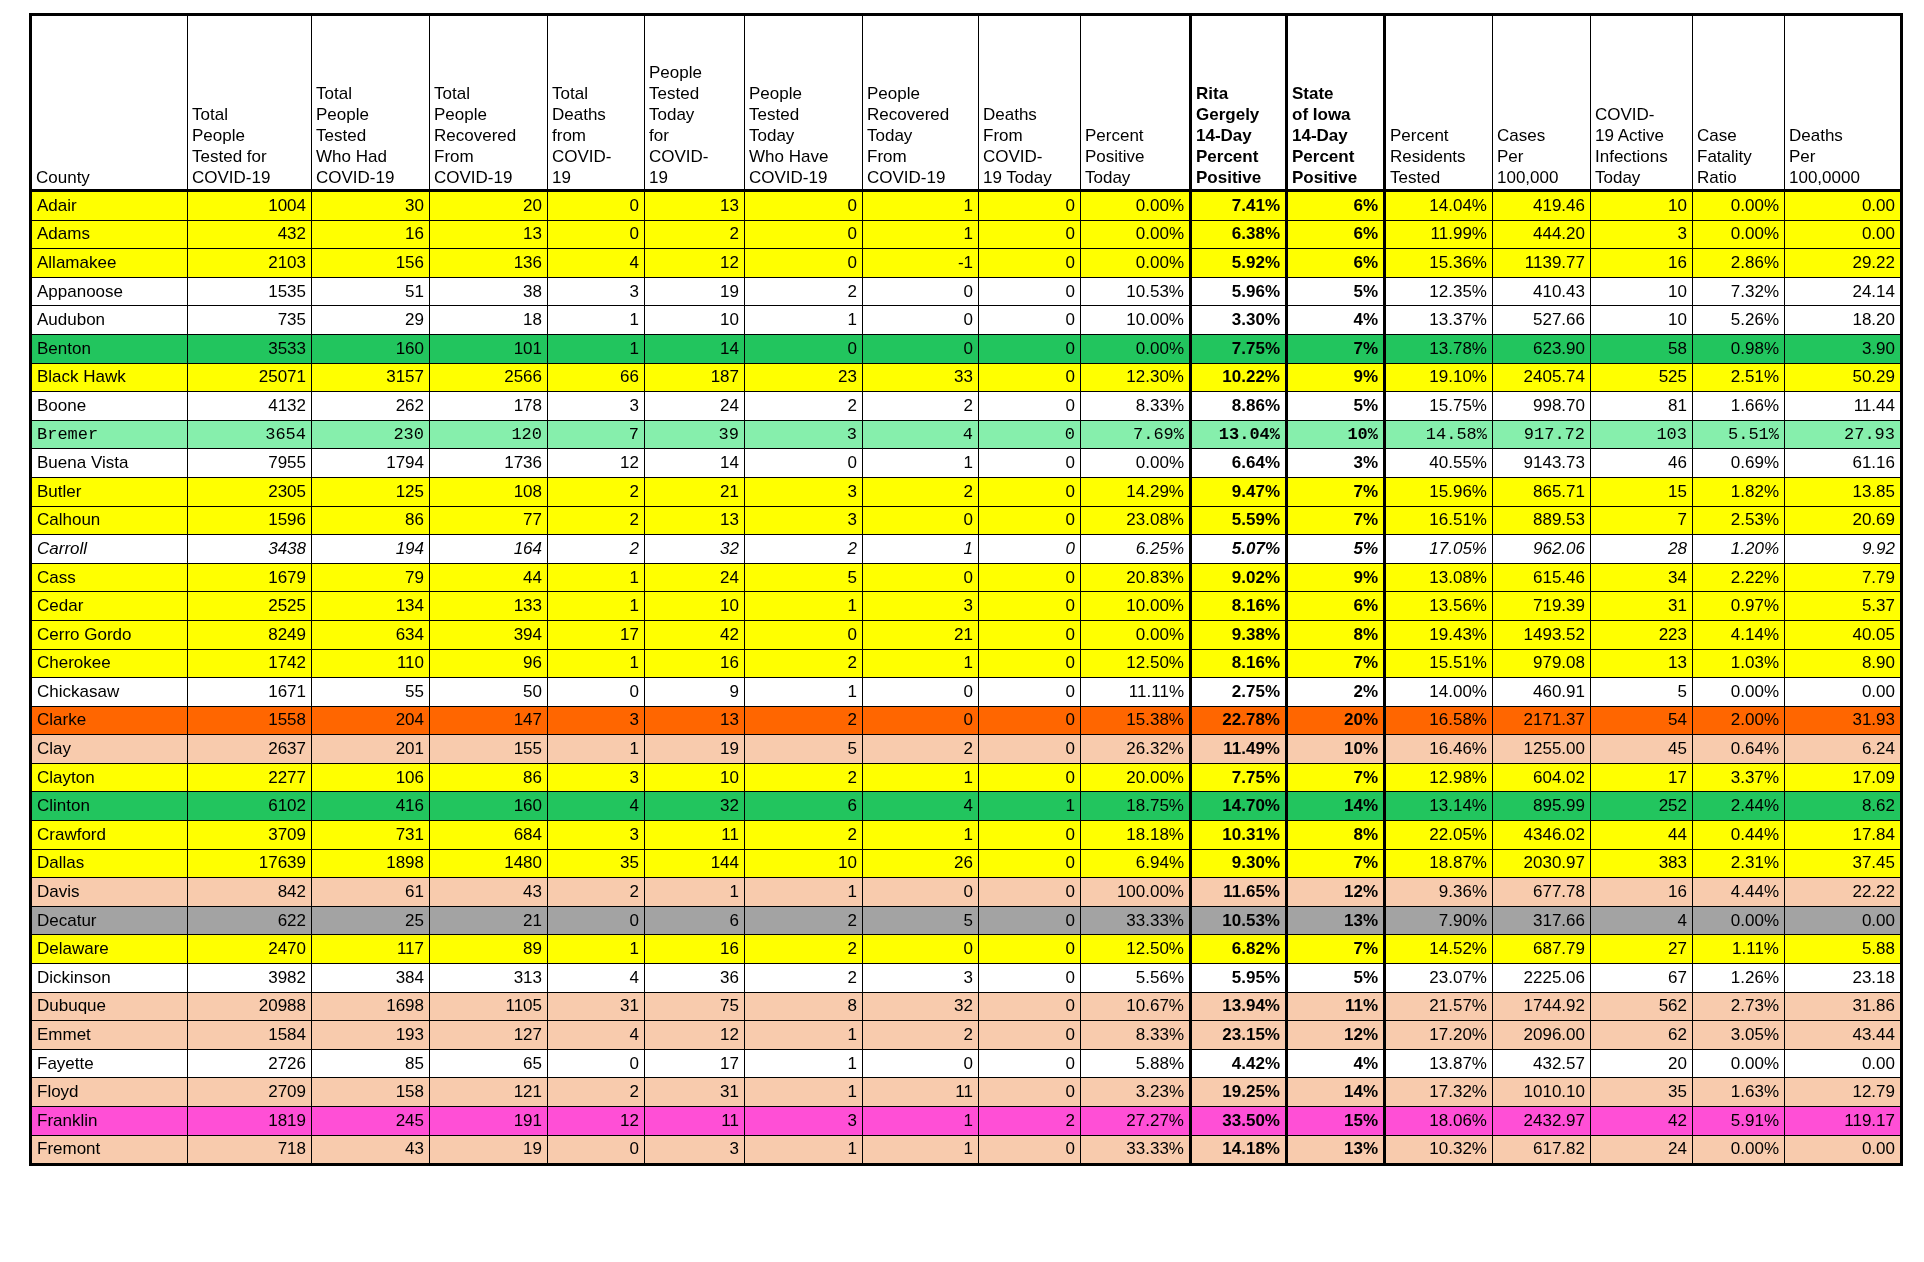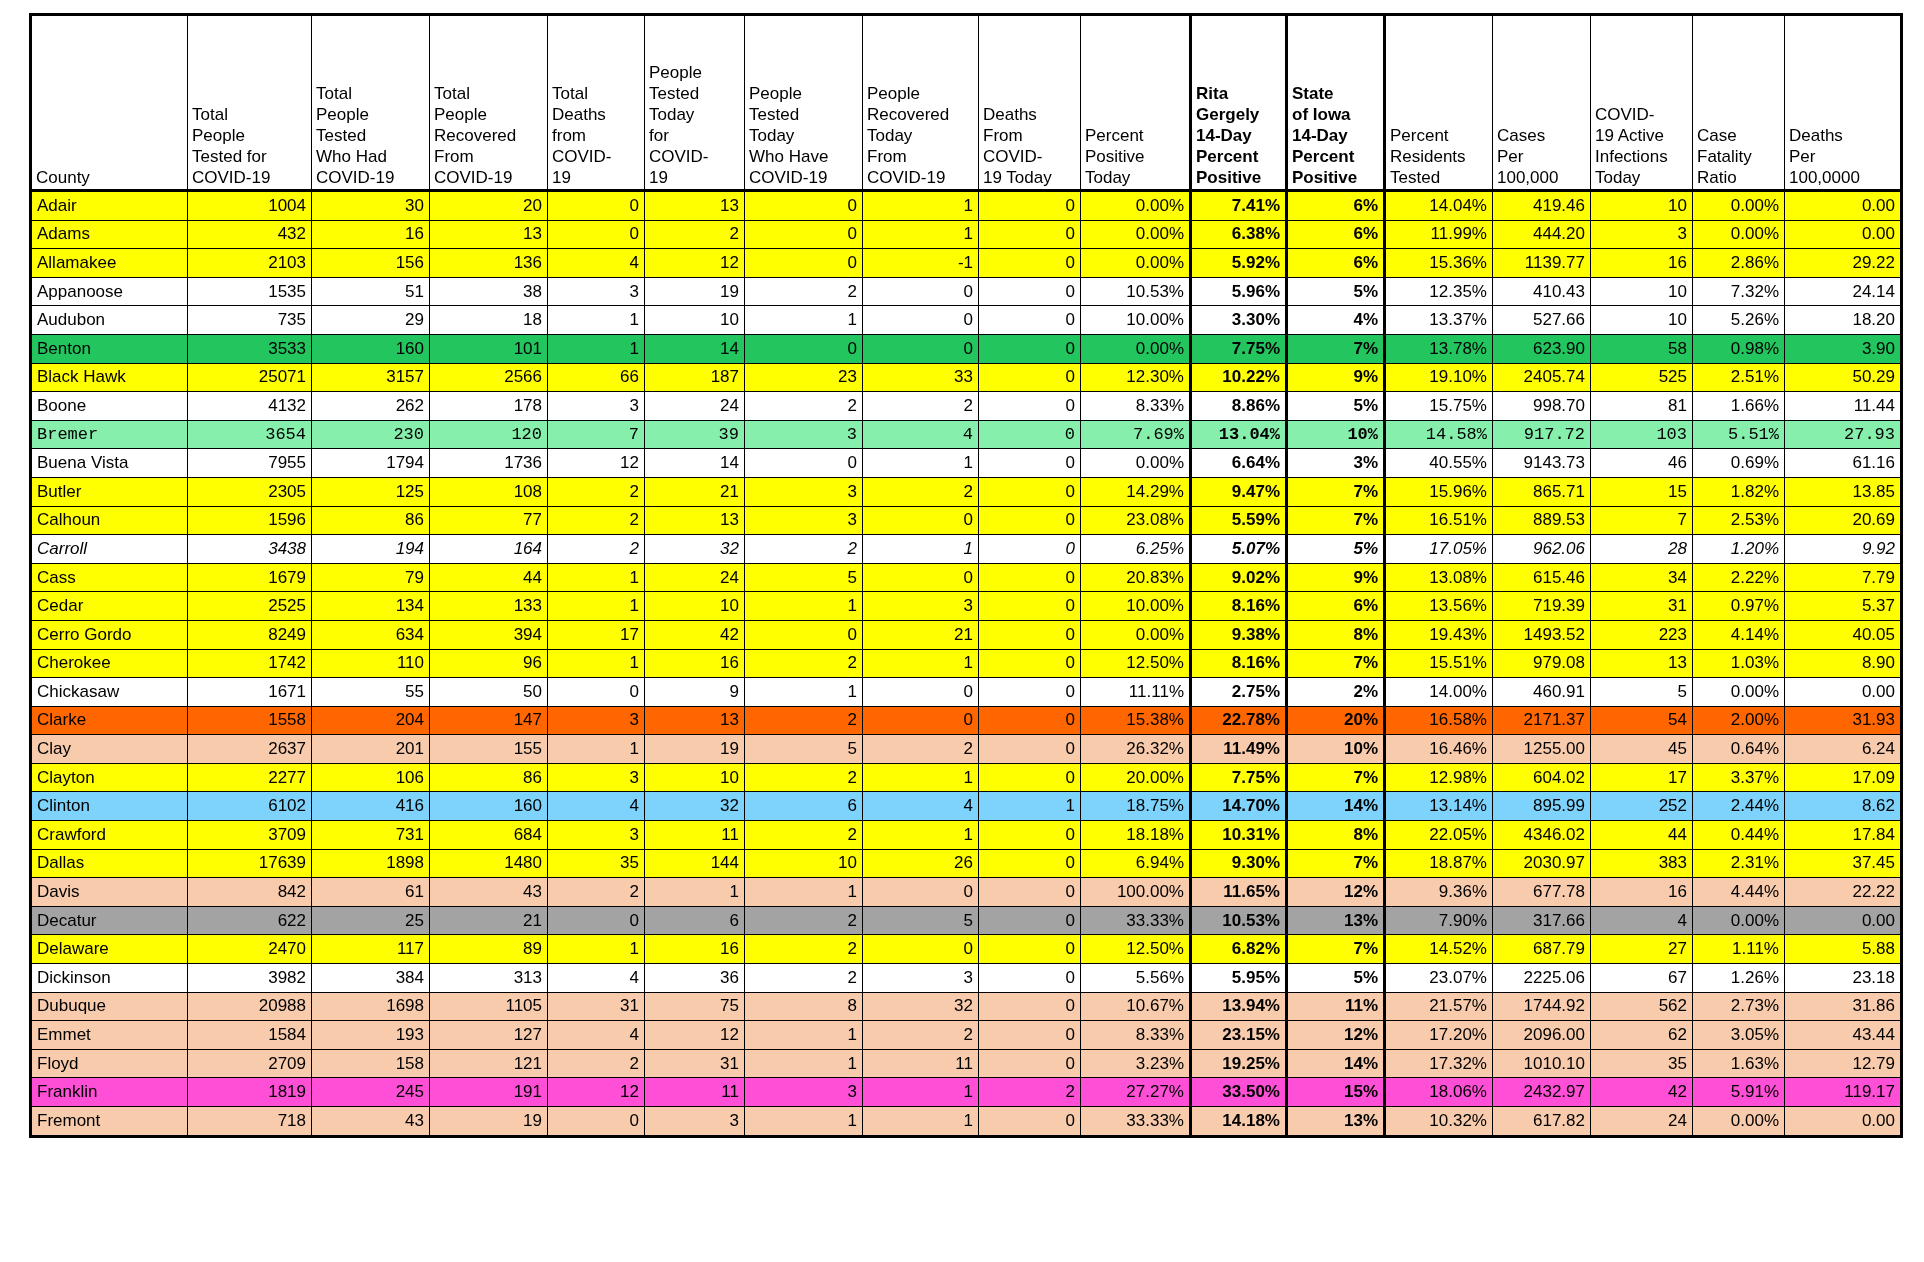--- a/index.html
+++ b/index.html
@@ -533,21 +533,21 @@
           <td>0</td>
           <td>20.00%</td>
           <td class="bl3 boldcol">7.75%</td>
           <td class="bl3 boldcol">7%</td>
           <td class="bl3">12.98%</td>
           <td>604.02</td>
           <td>17</td>
           <td>3.37%</td>
           <td>17.09</td>
         </tr>
-        <tr style="background: #7dd3fc;">
+        <tr style="background: #22c55e;">
           <td class="county">Clinton</td>
           <td>6102</td>
           <td>416</td>
           <td>160</td>
           <td>4</td>
           <td>32</td>
           <td>6</td>
           <td>4</td>
           <td>1</td>
           <td>18.75%</td>
@@ -704,20 +704,39 @@
           <td>0</td>
           <td>8.33%</td>
           <td class="bl3 boldcol">23.15%</td>
           <td class="bl3 boldcol">12%</td>
           <td class="bl3">17.20%</td>
           <td>2096.00</td>
           <td>62</td>
           <td>3.05%</td>
           <td>43.44</td>
         </tr>
+        <tr style="background: rgb(255, 255, 255);">
+          <td class="county">Fayette</td>
+          <td>2726</td>
+          <td>85</td>
+          <td>65</td>
+          <td>0</td>
+          <td>17</td>
+          <td>1</td>
+          <td>0</td>
+          <td>0</td>
+          <td>5.88%</td>
+          <td class="bl3 boldcol">4.42%</td>
+          <td class="bl3 boldcol">4%</td>
+          <td class="bl3">13.87%</td>
+          <td>432.57</td>
+          <td>20</td>
+          <td>0.00%</td>
+          <td>0.00</td>
+        </tr>
         <tr style="background: rgb(248, 203, 173);">
           <td class="county">Floyd</td>
           <td>2709</td>
           <td>158</td>
           <td>121</td>
           <td>2</td>
           <td>31</td>
           <td>1</td>
           <td>11</td>
           <td>0</td>

